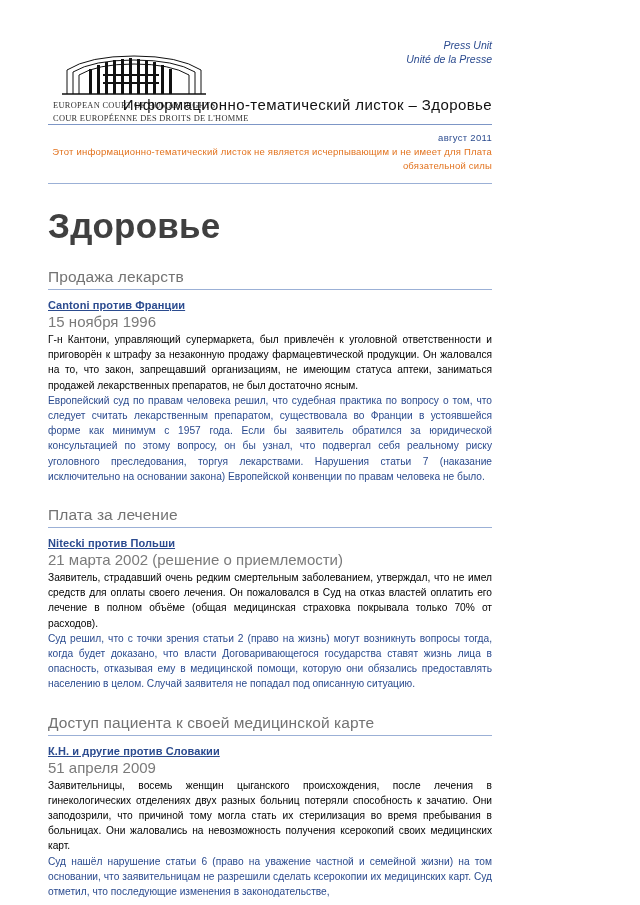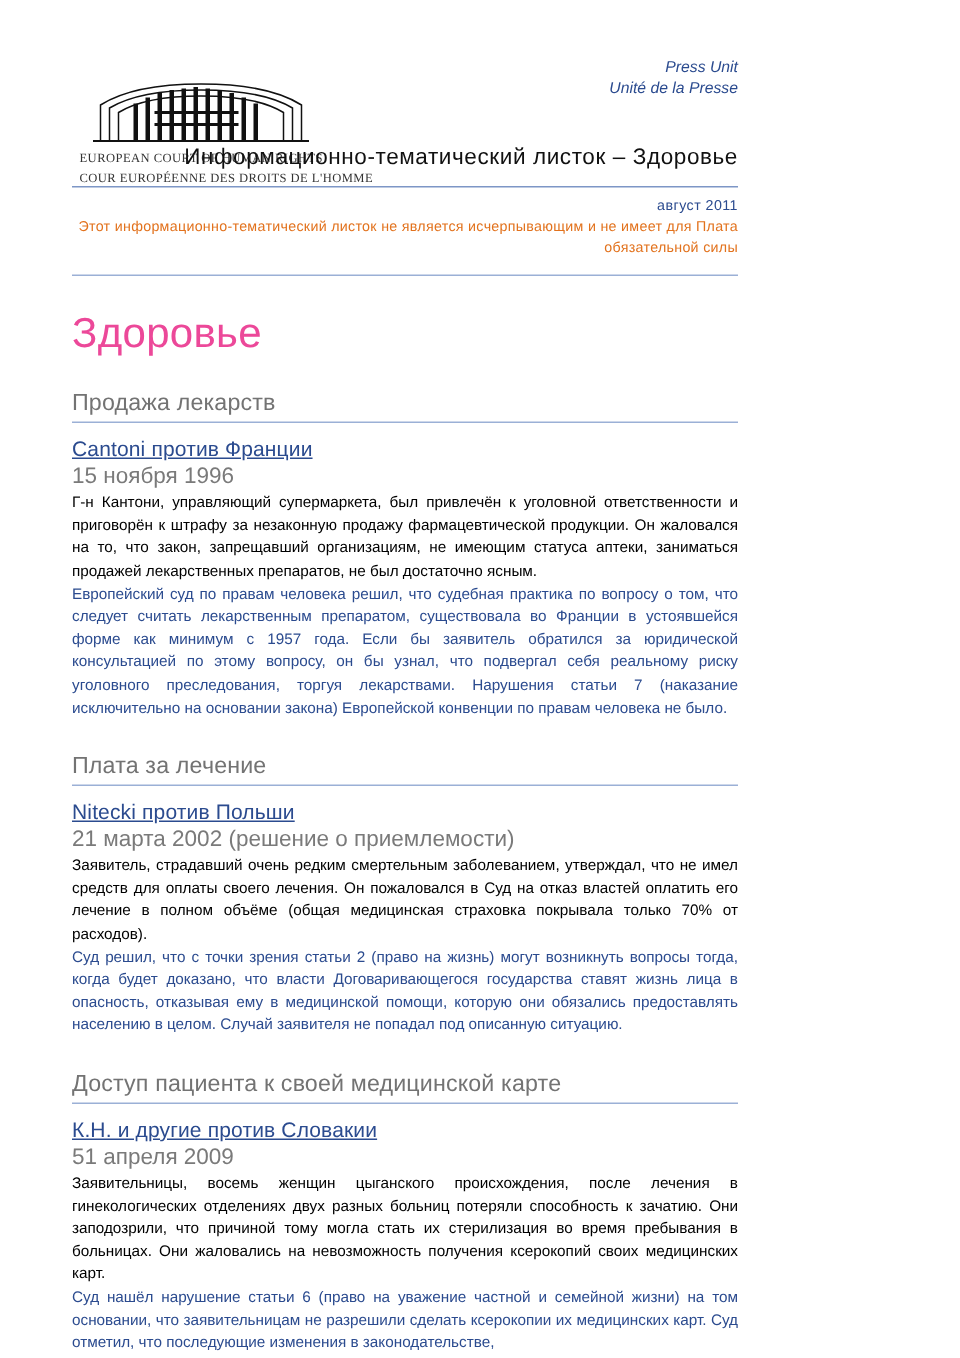--- a/index.html
+++ b/index.html
@@ -90,43 +90,43 @@
     letter-spacing: 0.2px;
   }
   .rule2 {
     border: 0;
     border-top: 1px solid #9bb0d6;
     margin: 10px 0 0 0;
   }
 
   
   h1.doc-title {
-    color: #ec4899;
-    font-weight: normal;
-    font-size: 28px;
+    color: #404040;
+    font-weight: bold;
+    font-size: 35px;
     margin: 22px 0 0 0;
     letter-spacing: 0.2px;
   }
   h2.section {
     color: #737373;
     font-weight: normal;
     font-size: 15.5px;
     margin: 22px 0 3px 0;
     letter-spacing: 0.1px;
   }
   .section-rule {
     border: 0;
     border-top: 1px solid #9bb0d6;
     margin: 2px 0 9px 0;
   }
 
   .case-title {
     color: #2b4b8f;
-    font-size: 14px;
-    font-weight: normal;
+    font-size: 11px;
+    font-weight: bold;
     text-decoration: underline;
     margin: 0 0 2px 0;
     letter-spacing: 0.1px;
   }
   .case-date {
     color: #7a7a7a;
     font-size: 15px;
     margin: 0 0 2px 0;
   }
   p.body {

